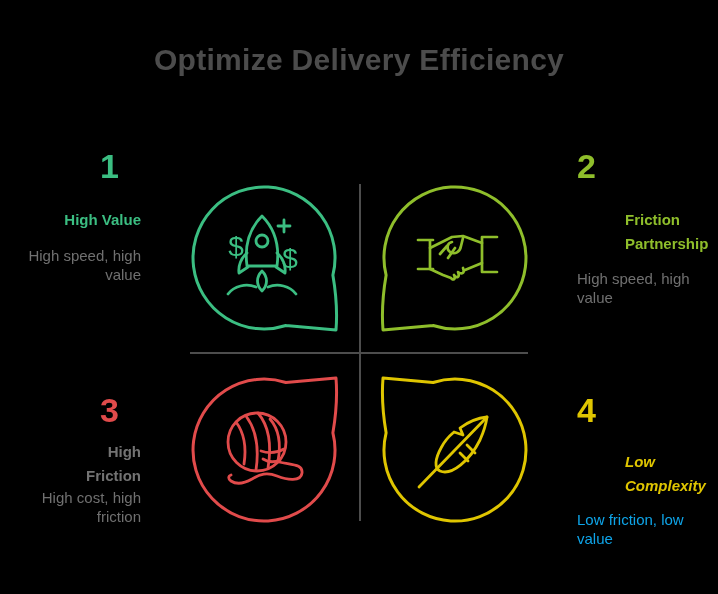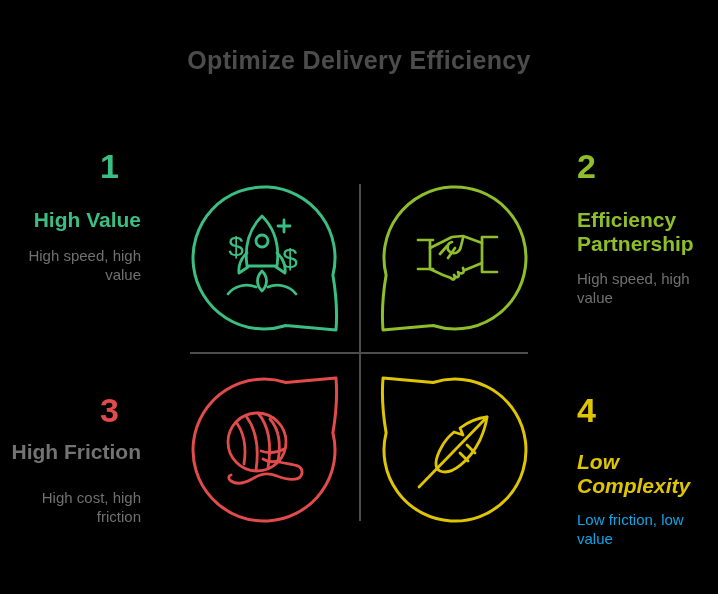--- a/index.html
+++ b/index.html
@@ -3,37 +3,37 @@
 <meta charset="utf-8">
 <style>
   html, body { margin: 0; padding: 0; background: #000; }
   .stage {
     position: relative; width: 718px; height: 594px;
     background: #000; overflow: hidden;
     font-family: "Liberation Sans", sans-serif;
   }
   .title {
     position: absolute; top: 46px; left: 0; width: 718px; margin: 0;
-    text-align: center; font-size: 25px; font-weight: bold;
+    text-align: center; font-size: 30px; font-weight: bold;
     line-height: 28px; letter-spacing: 0.3px;
   }
   .divider { position: absolute; }
   .divider.v { left: 359px; top: 184px; width: 2px; height: 337px; }
   .divider.h { left: 190px; top: 352px; width: 338px; height: 2px; }
   .qtext { position: absolute; width: 140px; height: 210px; }
   .qtext.left  { left: 1px;  text-align: right; }
   .qtext.right { left: 577px; text-align: left; }
   .qnum {
     position: absolute; top: 0; left: 0; right: 0;
     font-size: 34px; font-weight: bold; line-height: 36px;
   }
   .qtext.left .qnum { padding-right: 22px; box-sizing: border-box; }
   .qlabel {
     position: absolute; left: 0; right: 0; margin: 0;
-    font-size: 21px; font-weight: bold; line-height: 24px;
+    font-size: 15px; font-weight: bold; line-height: 24px; padding-left: 48px;
   }
   .qdesc {
     position: absolute; left: 0; right: 0; margin: 0;
     font-size: 15px; line-height: 19px;
   }
   .bubble { position: absolute; }
   .bubble text {
     font-family: "Liberation Sans", sans-serif;
   }
 </style>
@@ -48,21 +48,21 @@
   <div class="divider h" style="background-color: rgb(77, 77, 77);"></div>
 
   <section class="qtext left" style="top:148px">
     <div class="qnum" style="color: rgb(59, 190, 130);">1</div>
     <h2 class="qlabel" style="top: 60px; color: rgb(59, 190, 130);">High Value</h2>
     <p class="qdesc" style="top: 98px; color: rgb(112, 112, 112);">High speed, high value</p>
   </section>
 
   <section class="qtext right" style="top:148px">
     <div class="qnum" style="color: rgb(143, 190, 43);">2</div>
-    <h2 class="qlabel" style="top: 60px; color: rgb(143, 190, 43);">Efficiency Partnership</h2>
+    <h2 class="qlabel" style="top: 60px; color: rgb(143, 190, 43);">Friction Partnership</h2>
     <p class="qdesc" style="top: 121px; color: rgb(112, 112, 112);">High speed, high value</p>
   </section>
 
   <section class="qtext left" style="top:392px">
     <div class="qnum" style="color: rgb(225, 75, 75);">3</div>
     <h2 class="qlabel" style="top: 48px; color: #737373;">High Friction</h2>
     <p class="qdesc" style="top: 96px; color: rgb(112, 112, 112);">High cost, high friction</p>
   </section>
 
   <section class="qtext right" style="top:392px">

